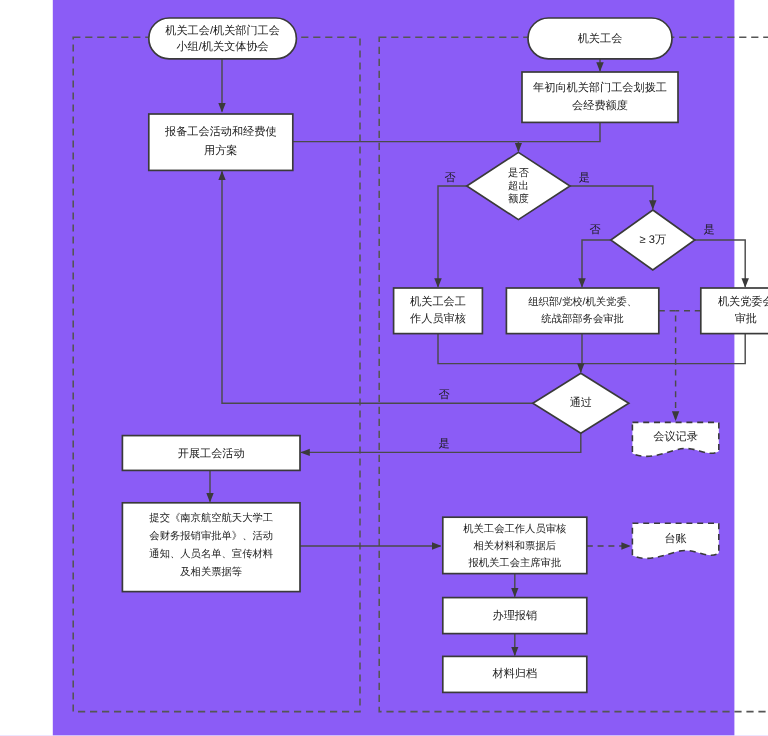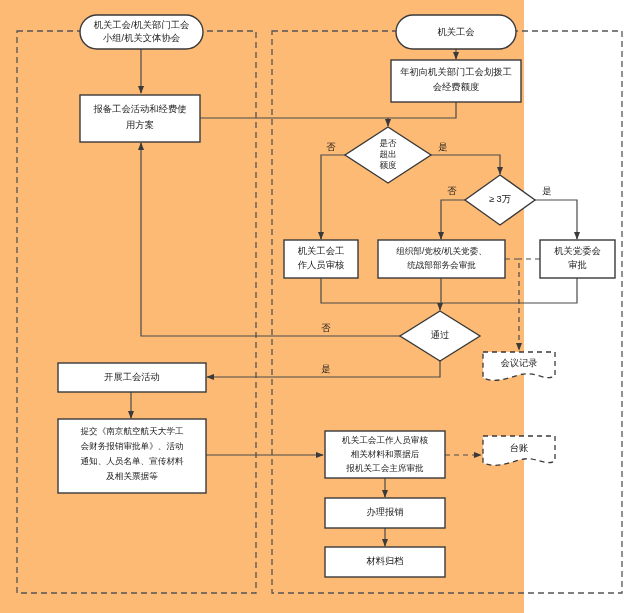--- a/index.html
+++ b/index.html
@@ -8,23 +8,24 @@
     background: #ffffff;
   }
   body {
     width: 640px;
     height: 613px;
     font-family: "Liberation Sans", "DejaVu Sans", sans-serif;
     overflow: hidden;
   }
   #flowchart-root {
     position: relative;
-    width: 524px;
+    width: 568px;
     height: 613px;
-    background: #fdba74;
+    background: #8b5cf6;
+    margin-left: 44px;
   }
   svg#flow-svg {
     display: block;
     width: 640px;
     height: 613px;
   }
   .node-shape {
     fill: #ffffff;
     stroke: #3a3a3a;
     stroke-width: 1.4;

